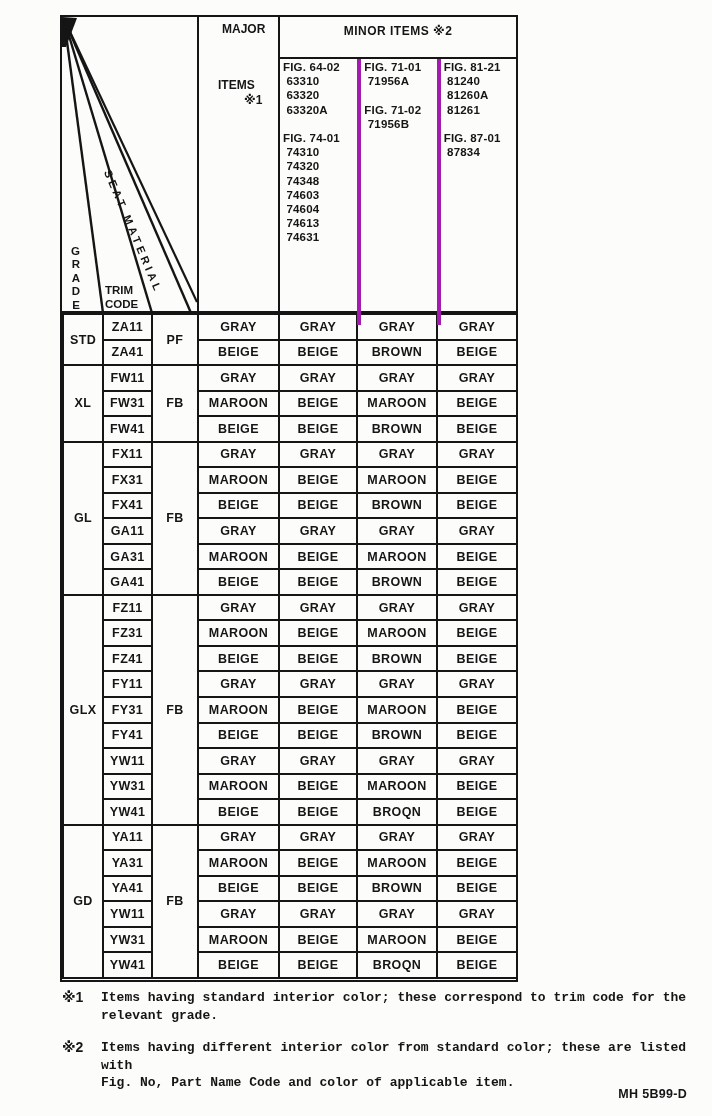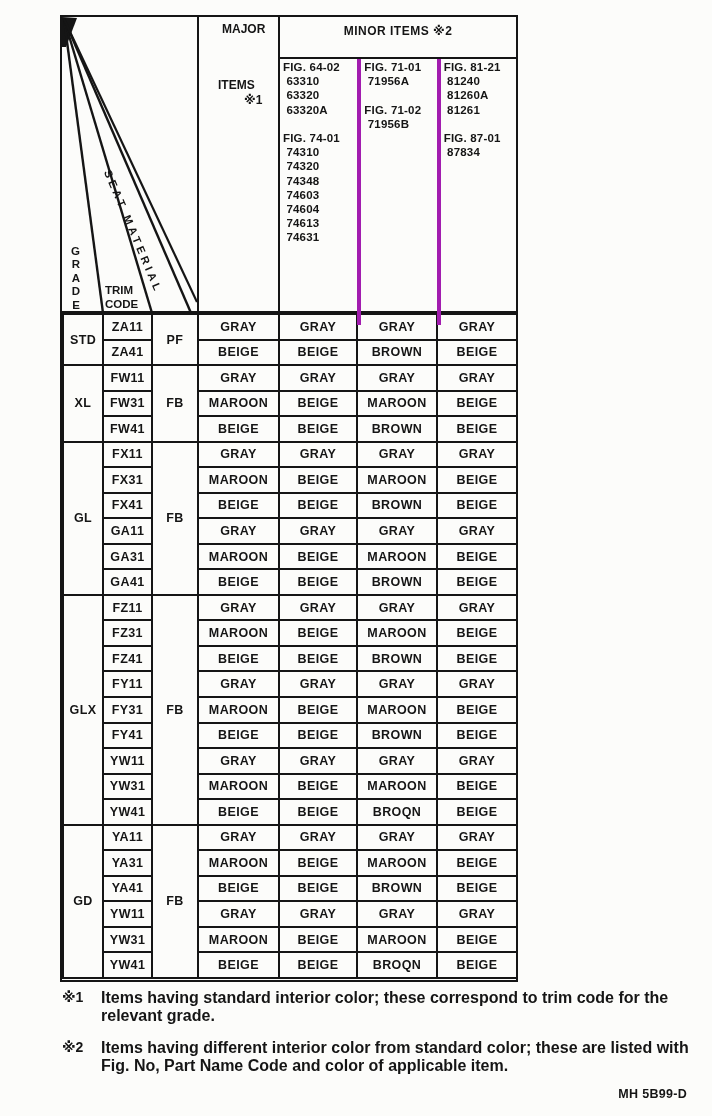--- a/index.html
+++ b/index.html
@@ -57,21 +57,21 @@
   }
   table.body th, table.body td {
     border:2px solid #151515; text-align:center; vertical-align:middle;
     font-size:12.5px; font-weight:700; letter-spacing:0.4px; padding:0;
   }
   tr.group-start th, tr.group-start td { border-top-width:2.5px;margin-left:45px; }
   
   .footnotes { position:absolute; left:62px; top:989px; width:634px; }
   .footnote { display:flex; margin-bottom:15px; }
   .fn-marker { width:28px; flex:0 0 28px; font-size:14px; margin-right:11px; }
-  .fn-text { font-size:16px; line-height:17.5px; white-space:pre-line; width:595px; }
+  .fn-text { font-size:13px; line-height:17.5px; white-space:pre-line; width:595px;font-family:Liberation Mono, monospace; }
   .doc-code { position:absolute; right:25px; top:1087px; font-size:12.5px; letter-spacing:0.3px; }
 </style>
 </head>
 <body>
 
 <div class="page">
 
   <div class="table-wrap">
 
     <div class="thead">

